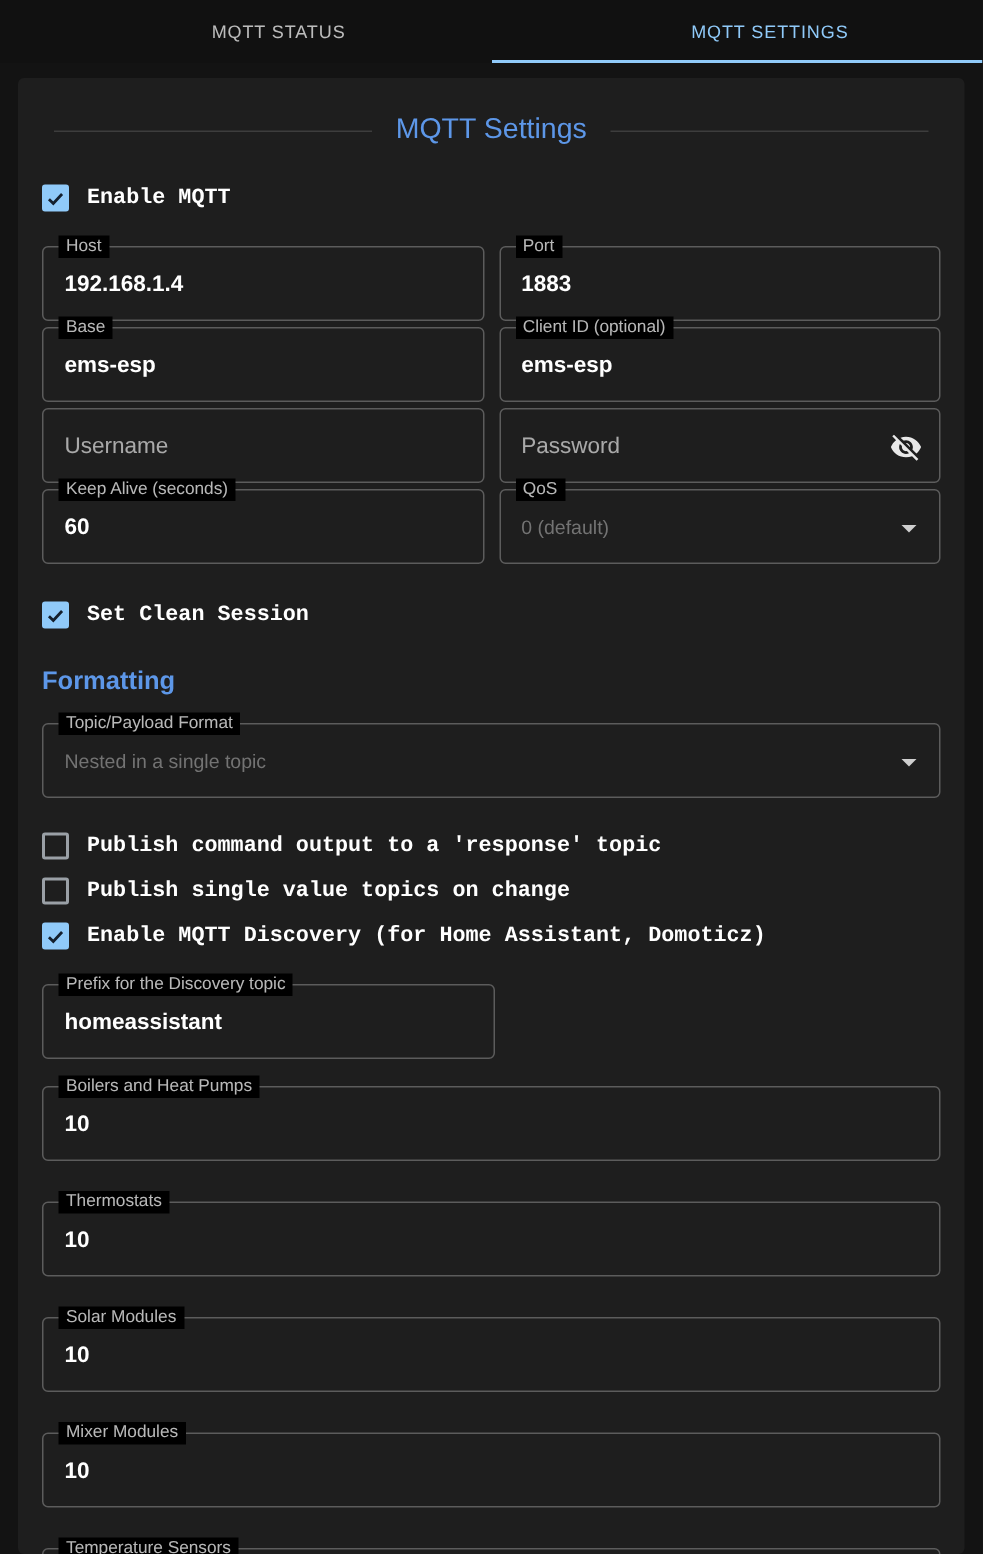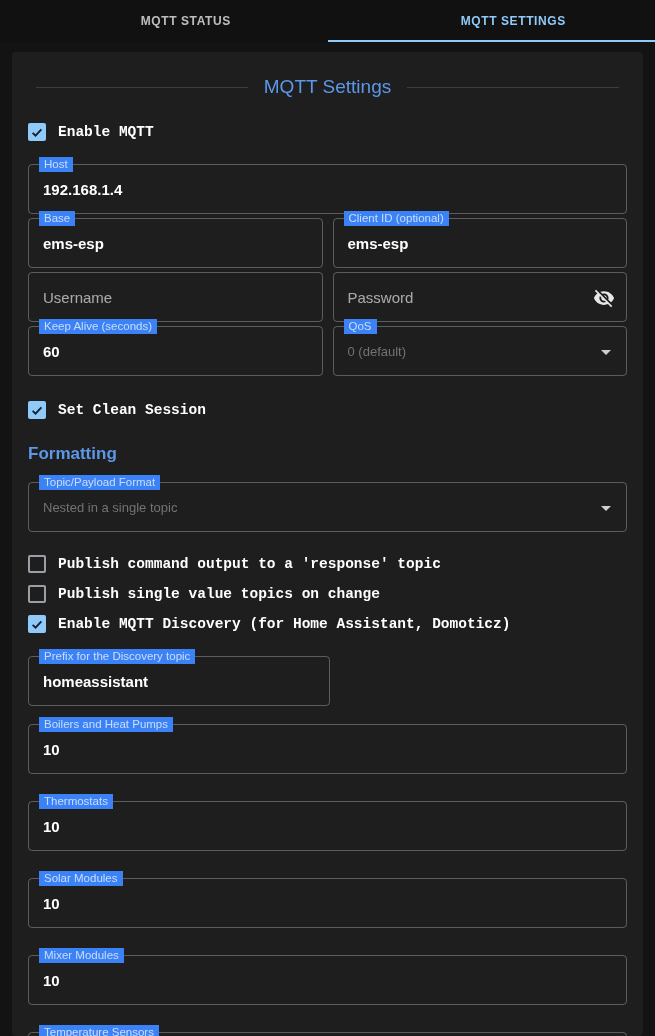--- a/index.html
+++ b/index.html
@@ -7,21 +7,21 @@
     width: 655px; height: 1036px;
     background: #131313;
     font-family: "Liberation Sans", sans-serif;
     overflow: hidden;
     color: #fff;
   }
   
   .tabbar { display: flex; height: 42px; background: #111111; position: relative; }
   .tab {
     flex: 1; display: flex; align-items: center; justify-content: center;
-    font-size: 12px; font-weight: bold; letter-spacing: 0.6px;
+    font-size: 12px; font-weight: normal; letter-spacing: 0.6px;
     color: rgba(255,255,255,0.72); cursor: pointer; text-transform: uppercase; padding-left: 44px;
   }
   .tab.active { color: #90caf9; }
   .tab-indicator { position: absolute; bottom: 0; left: 50%; width: 50%; height: 2px; background: #90caf9; }
 
   
   .card {
     margin: 10px 12px 0;
     height: calc(100% - 52px);
     background: #1e1e1e;
@@ -50,21 +50,21 @@
   
   .row2 { display: flex; gap: 10px; }
   .field {
     position: relative; height: 50px;
     border: 1px solid rgba(255,255,255,0.28);
     border-radius: 4px;
     flex: 1;
   }
   .field-label {
     position: absolute; top: -8px; left: 10px;
-    background: #3b82f6; padding: 0 5px;
+    background: #000000; padding: 0 5px;
     font-size: 11.5px; color: rgba(255,255,255,0.72);
     line-height: 15px; white-space: nowrap;
   }
   .field input {
     width: 100%; height: 100%;
     background: transparent; border: none; outline: none;
     color: #fff; font-size: 15px; font-weight: bold;
     font-family: "Liberation Sans", sans-serif;
     padding: 0 14px;
   }
@@ -128,20 +128,24 @@
     </span>
     <span class="cb-label">Enable MQTT</span>
   </div>
 
   
   <div class="row2 mt22">
     <div class="field">
       <span class="field-label">Host</span>
       <input value="192.168.1.4" style="">
     </div>
+    <div class="field">
+      <span class="field-label">Port</span>
+      <input value="1883" style="">
+    </div>
   </div>
 
   
   <div class="row2 mt20">
     <div class="field">
       <span class="field-label">Base</span>
       <input value="ems-esp" style="">
     </div>
     <div class="field">
       <span class="field-label">Client ID (optional)</span>

